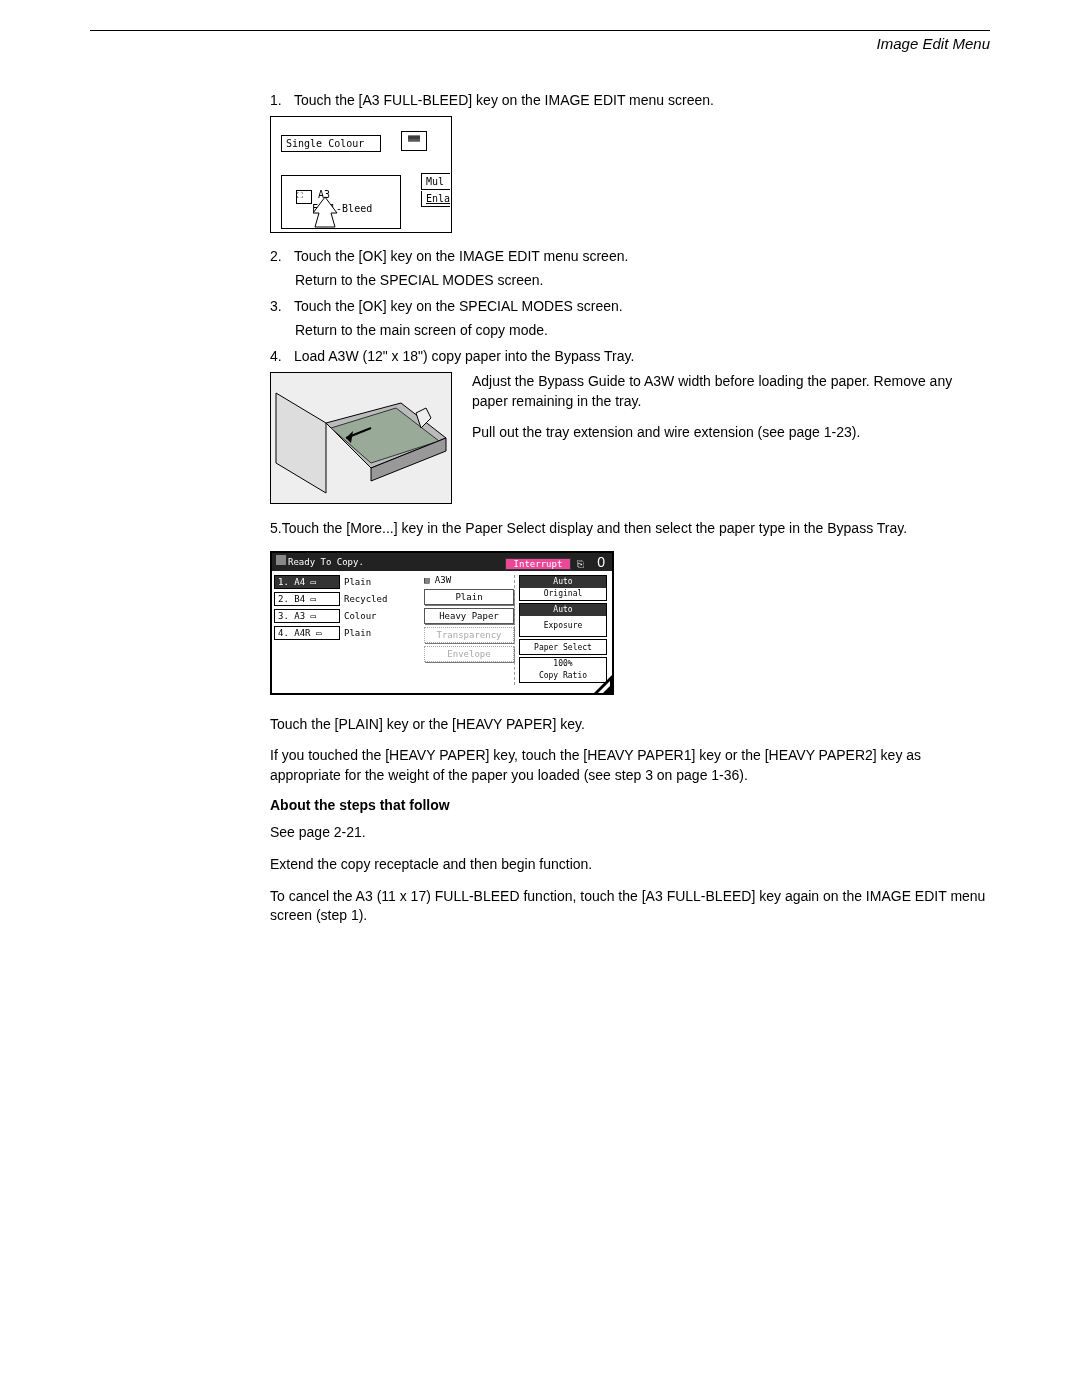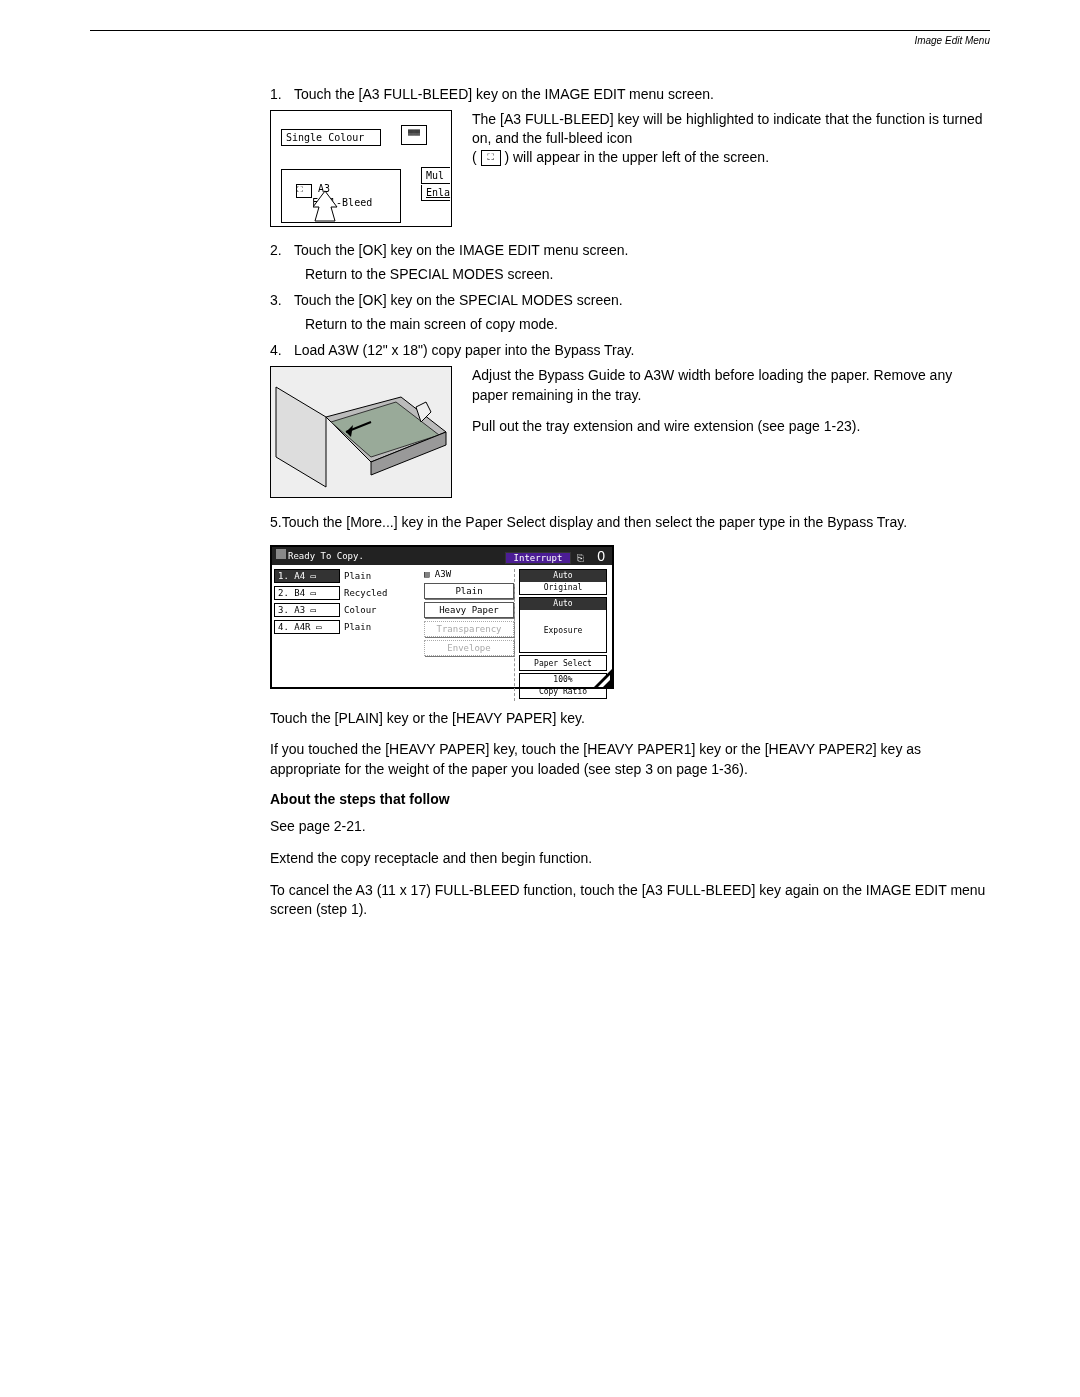--- a/index.html
+++ b/index.html
@@ -14,39 +14,39 @@
   .page {
     padding: 30px 90px 60px 90px;
   }
   .top-rule {
     border-top: 1px solid #000;
     margin-bottom: 4px;
   }
   .header {
     text-align: right;
     font-style: italic;
-    font-size: 10px;
+    font-size: 15px;
     margin-bottom: 40px;
   }
   .content {
     margin-left: 180px;
   }
   .step-row {
     display: flex;
     margin-bottom: 8px;
   }
   .step-num {
     width: 24px;
     flex-shrink: 0;
   }
   .step-text {
     flex: 1;
   }
   .indent-text {
-    margin-left: 35px;
+    margin-left: 25px;
     margin-bottom: 10px;
   }
   .screen-row {
     display: flex;
     margin-bottom: 15px;
     margin-top: 8px;
   }
   .screen-box {
     width: 180px;
     height: 115px;
@@ -101,21 +101,21 @@
   .ws-top {
     background: #222;
     color: #fff;
     height: 18px;
     line-height: 18px;
     padding: 0 4px;
     display: flex;
     justify-content: space-between;
   }
   .ws-interrupt {
-    background: #4c1d95;
+    background: #ec4899;
     color: #fff;
     border: 1px solid #333;
     padding: 0 8px;
     font-size: 9px;
   }
   .ws-zero {
     font-size: 14px;
     font-family: Arial;
     padding: 0 3px;
   }
@@ -219,24 +219,20 @@
           <span style="display:inline-block;width:14px;height:12px;border:1px solid #000;vertical-align:top;font-size:8px;">⛶</span>
           <span>A3</span><br>
           <span style="margin-left:16px;">Full-Bleed</span>
         </div>
         <div class="btn" style="left:150px; top:56px; width:20px; border-right:none;">Mul</div>
         <div class="btn" style="left:150px; top:74px; width:20px; border-right:none; border-top:none;text-decoration:underline;">Enla</div>
         <svg class="arrow-up" width="30" height="32">
           <polygon points="12,0 24,16 18,16 22,30 2,30 6,16 0,16" fill="#fff" stroke="#000" stroke-width="1"></polygon>
         </svg>
       </div>
-      <div class="right-col">
-        <span>The [A3 FULL-BLEED] key will be highlighted to indicate that the function is turned on, and the full-bleed icon</span><br>
-        ( <span class="inline-icon">⛶</span> <span>) will appear in the upper left of the screen.</span>
-      </div>
     </div>
 
     <div class="step-row">
       <div class="step-num">2.</div>
       <div class="step-text">Touch the [OK] key on the IMAGE EDIT menu screen.</div>
     </div>
     <div class="indent-text">Return to the SPECIAL MODES screen.</div>
 
     <div class="step-row">
       <div class="step-num">3.</div>
@@ -306,21 +302,21 @@
               <div class="ws-btn ws-btn-dis">Envelope</div>
             </div>
         </div>
         <div class="ws-col3" id="side-btns">
             <div class="ws-side-btn">
               <div style="background: rgb(51, 51, 51); color: rgb(255, 255, 255); padding: 1px 0px;">Auto</div>
               <div style="padding: 1px 0px;">Original</div>
             </div>
             <div class="ws-side-btn">
               <div style="background: rgb(51, 51, 51); color: rgb(255, 255, 255); padding: 1px 0px;">Auto</div>
-              <div style="padding: 16px 0px;">Exposure</div>
+              <div style="padding: 5px 0px;">Exposure</div>
             </div>
             <div class="ws-side-btn">
               <div style="padding: 1px 0px;"></div>
               <div style="padding: 1px 0px;">Paper Select</div>
             </div>
             <div class="ws-side-btn">
               <div style="padding: 1px 0px;">100%</div>
               <div style="padding: 1px 0px;">Copy Ratio</div>
             </div>
           </div>

